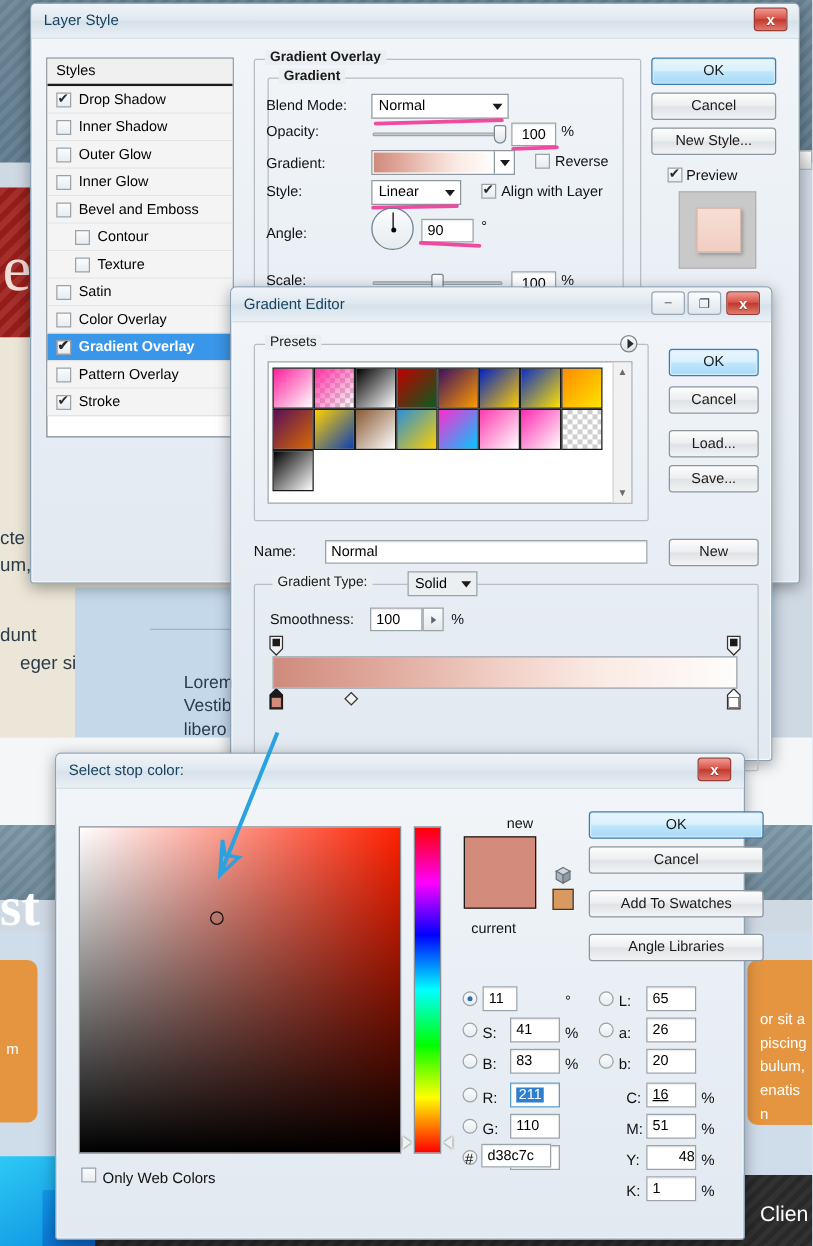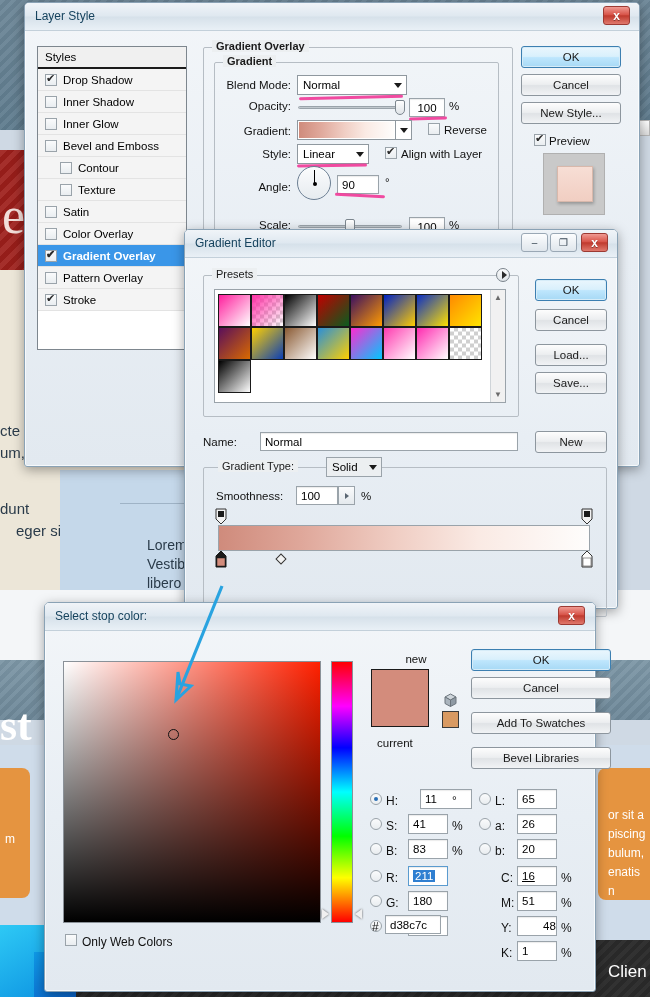--- a/index.html
+++ b/index.html
@@ -104,21 +104,21 @@
   
   .cbx { width: 12px; height: 12px; border: 1px solid #9aa3aa; background: linear-gradient(180deg,#fafbfc,#e9edf0);
       display: inline-block; position: relative; }
   .cbx.on::after { content: "✔"; position: absolute; left: 0px; top: -3px; font-size: 11px; color: #2a2a2a; }
   .rad { width: 12px; height: 12px; border: 1px solid #9aa3aa; border-radius: 50%;
       background: linear-gradient(180deg,#fafbfc,#e9edf0); display: inline-block; position: relative; }
   .rad.on::after { content: ""; position: absolute; left: 3px; top: 3px; width: 4px; height: 4px;
       border-radius: 50%; background: #2a6fb5; }
 
   .lbl { position: absolute; font-size: 11.5px; color: #111; white-space: nowrap; }
-  .lbl.r { text-align: right; }
+  .lbl.r { }
 
   
   .sld-track { position: absolute; height: 3px; background: linear-gradient(180deg,#a9b2b9,#d8dde1);
       border: 1px solid #9aa3aa; border-radius: 2px; }
   .sld-thumb { position: absolute; width: 10px; height: 15px; border: 1px solid #7d878f; border-radius: 2px 2px 5px 5px;
       background: linear-gradient(180deg,#fefefe,#dfe4e8); }
 
   
   .mark { position: absolute; background: #f0409b; height: 3px; border-radius: 2px; opacity: .95; }
 
@@ -209,20 +209,24 @@
       <div class="stlist" style="left:12px;top:15px;width:150px;height:304px;">
         <div class="stl-hdr">Styles</div>
         <div id="styles-rows">
             <div class="stl-row">
               <span class="cbx on"></span>
               <span>Drop Shadow</span>
             </div>
             <div class="stl-row">
               <span class="cbx"></span>
               <span>Inner Shadow</span>
+            </div>
+            <div class="stl-row">
+              <span class="cbx"></span>
+              <span>Outer Glow</span>
             </div>
             <div class="stl-row">
               <span class="cbx"></span>
               <span>Inner Glow</span>
             </div>
             <div class="stl-row">
               <span class="cbx"></span>
               <span>Bevel and Emboss</span>
             </div>
             <div class="stl-row ind">
@@ -455,45 +459,45 @@
             <path d="M7.5 1 L13 4 L7.5 7 L2 4 Z" fill="#cfd6dc" stroke="#6c757d"></path>
             <path d="M2 4 L7.5 7 L7.5 13.5 L2 10.5 Z" fill="#aab4bd" stroke="#6c757d"></path>
             <path d="M13 4 L7.5 7 L7.5 13.5 L13 10.5 Z" fill="#8f9aa4" stroke="#6c757d"></path>
           </svg>
       </div>
       <div style="position:absolute;left:397px;top:80px;width:17px;height:17px;background:#d99a62;border:1px solid #3a3a3a"></div>
 
       <div class="btn primary" style="left:446px;top:18px;width:140px;left:426px">OK</div>
       <div class="btn" style="left:426px;top:46px;width:140px">Cancel</div>
       <div class="btn" style="left:426px;top:81px;width:140px">Add To Swatches</div>
-      <div class="btn" style="left:426px;top:116px;width:140px">Bevel Libraries</div>
+      <div class="btn" style="left:426px;top:116px;width:140px">Angle Libraries</div>
 
       <div id="hsb-col">
           <span class="rad on" style="position: absolute; left: 325px; top: 162px;"></span>
           <div class="lbl" style="position: absolute; left: 341px; top: 163px; font-size: 12px;">H:</div>
-          <div class="inp" style="left: 375px; top: 158px; width: 52px; height: 20px;">11</div>
+          <div class="inp" style="left: 341px; top: 158px; width: 28px; height: 20px;">11</div>
           <div class="lbl" style="position: absolute; left: 407px; top: 163px; font-size: 12px;">°</div>
           <span class="rad" style="position: absolute; left: 325px; top: 187px;"></span>
           <div class="lbl" style="position: absolute; left: 341px; top: 188px; font-size: 12px;">S:</div>
           <div class="inp" style="left: 363px; top: 183px; width: 40px; height: 20px;">41</div>
           <div class="lbl" style="position: absolute; left: 407px; top: 188px; font-size: 12px;">%</div>
           <span class="rad" style="position: absolute; left: 325px; top: 212px;"></span>
           <div class="lbl" style="position: absolute; left: 341px; top: 213px; font-size: 12px;">B:</div>
           <div class="inp" style="left: 363px; top: 208px; width: 40px; height: 20px;">83</div>
           <div class="lbl" style="position: absolute; left: 407px; top: 213px; font-size: 12px;">%</div>
         </div>
       <div id="rgb-col">
           <span class="rad" style="position: absolute; left: 325px; top: 239px;"></span>
           <div class="lbl" style="position: absolute; left: 341px; top: 240px; font-size: 12px;">R:</div>
           <div class="inp sel" style="left: 363px; top: 235px; width: 40px; height: 20px;">
             <span class="selv">211</span>
           </div>
           <span class="rad" style="position: absolute; left: 325px; top: 264px;"></span>
           <div class="lbl" style="position: absolute; left: 341px; top: 265px; font-size: 12px;">G:</div>
-          <div class="inp" style="left: 363px; top: 260px; width: 40px; height: 20px;">180</div>
+          <div class="inp" style="left: 363px; top: 260px; width: 40px; height: 20px;">110</div>
           <span class="rad" style="position: absolute; left: 325px; top: 289px;"></span>
           <div class="lbl" style="position: absolute; left: 341px; top: 290px; font-size: 12px;">B:</div>
           <div class="inp" style="left: 363px; top: 285px; width: 40px; height: 20px;">124</div>
         </div>
       <div id="lab-col">
           <span class="rad" style="position: absolute; left: 434px; top: 162px;"></span>
           <div class="lbl" style="position: absolute; left: 450px; top: 163px; font-size: 12px;">L:</div>
           <div class="inp" style="left: 472px; top: 158px; width: 40px; height: 20px;">65</div>
           <span class="rad" style="position: absolute; left: 434px; top: 187px;"></span>
           <div class="lbl" style="position: absolute; left: 450px; top: 188px; font-size: 12px;">a:</div>

